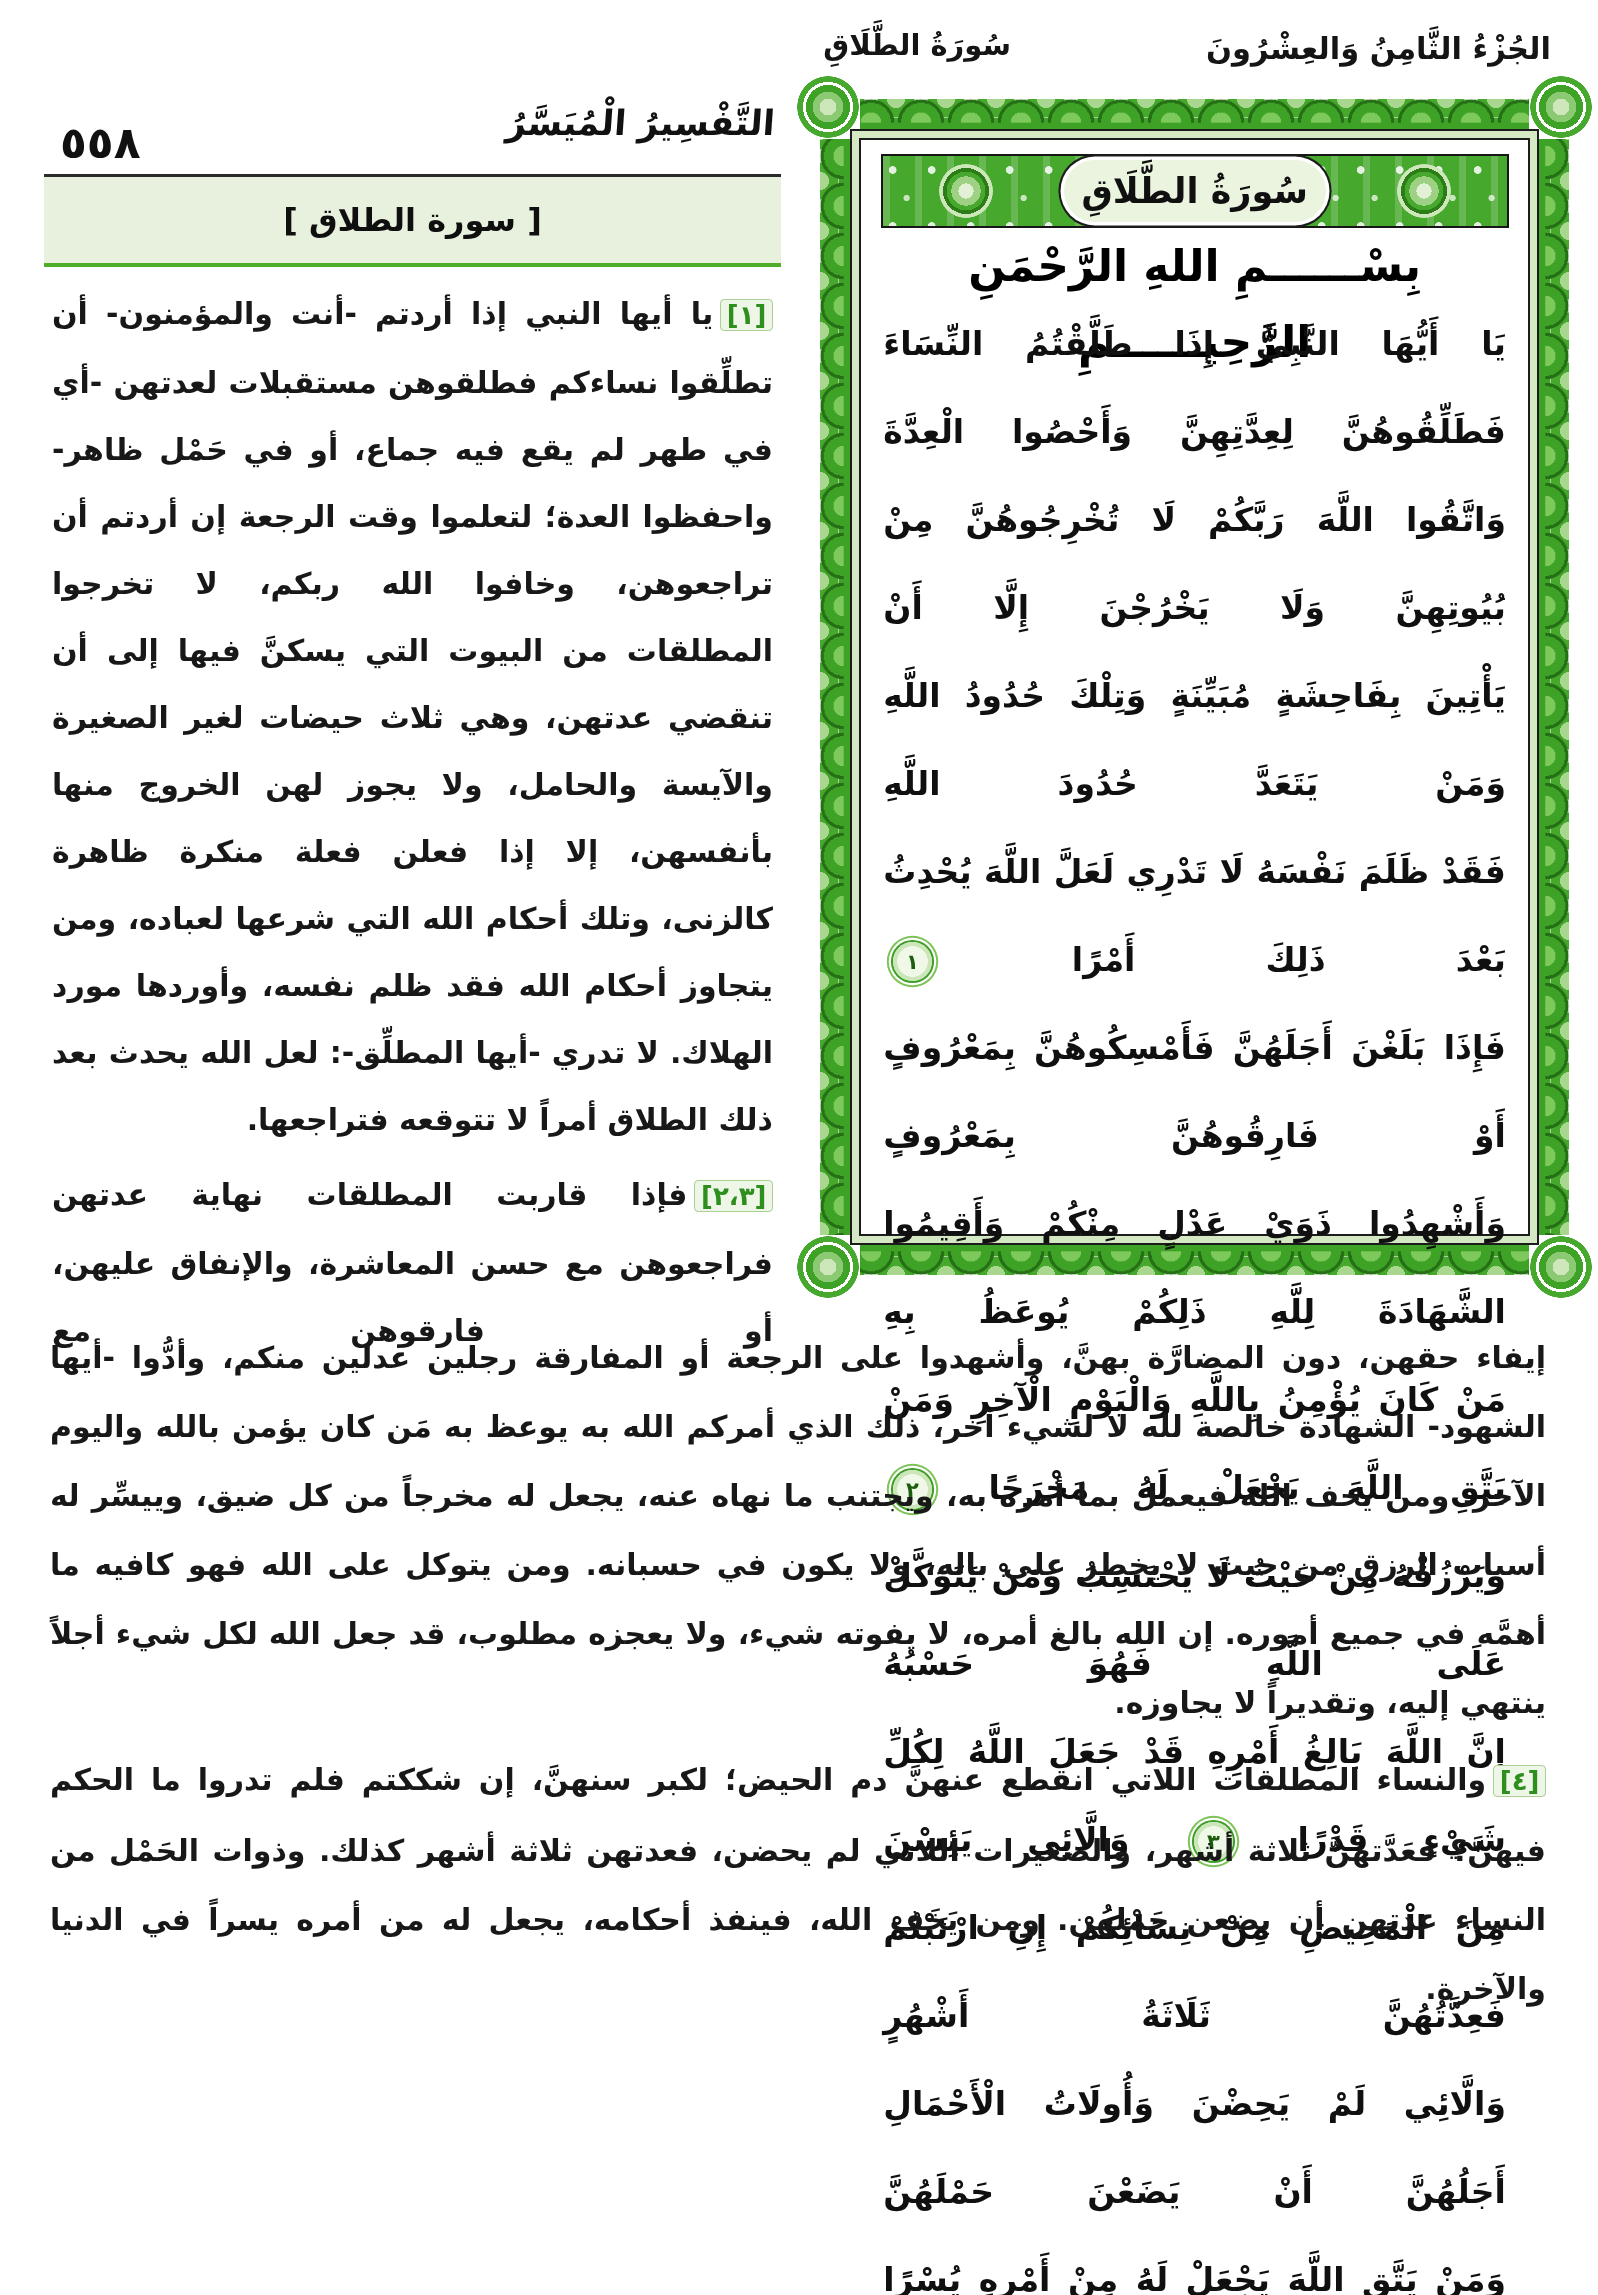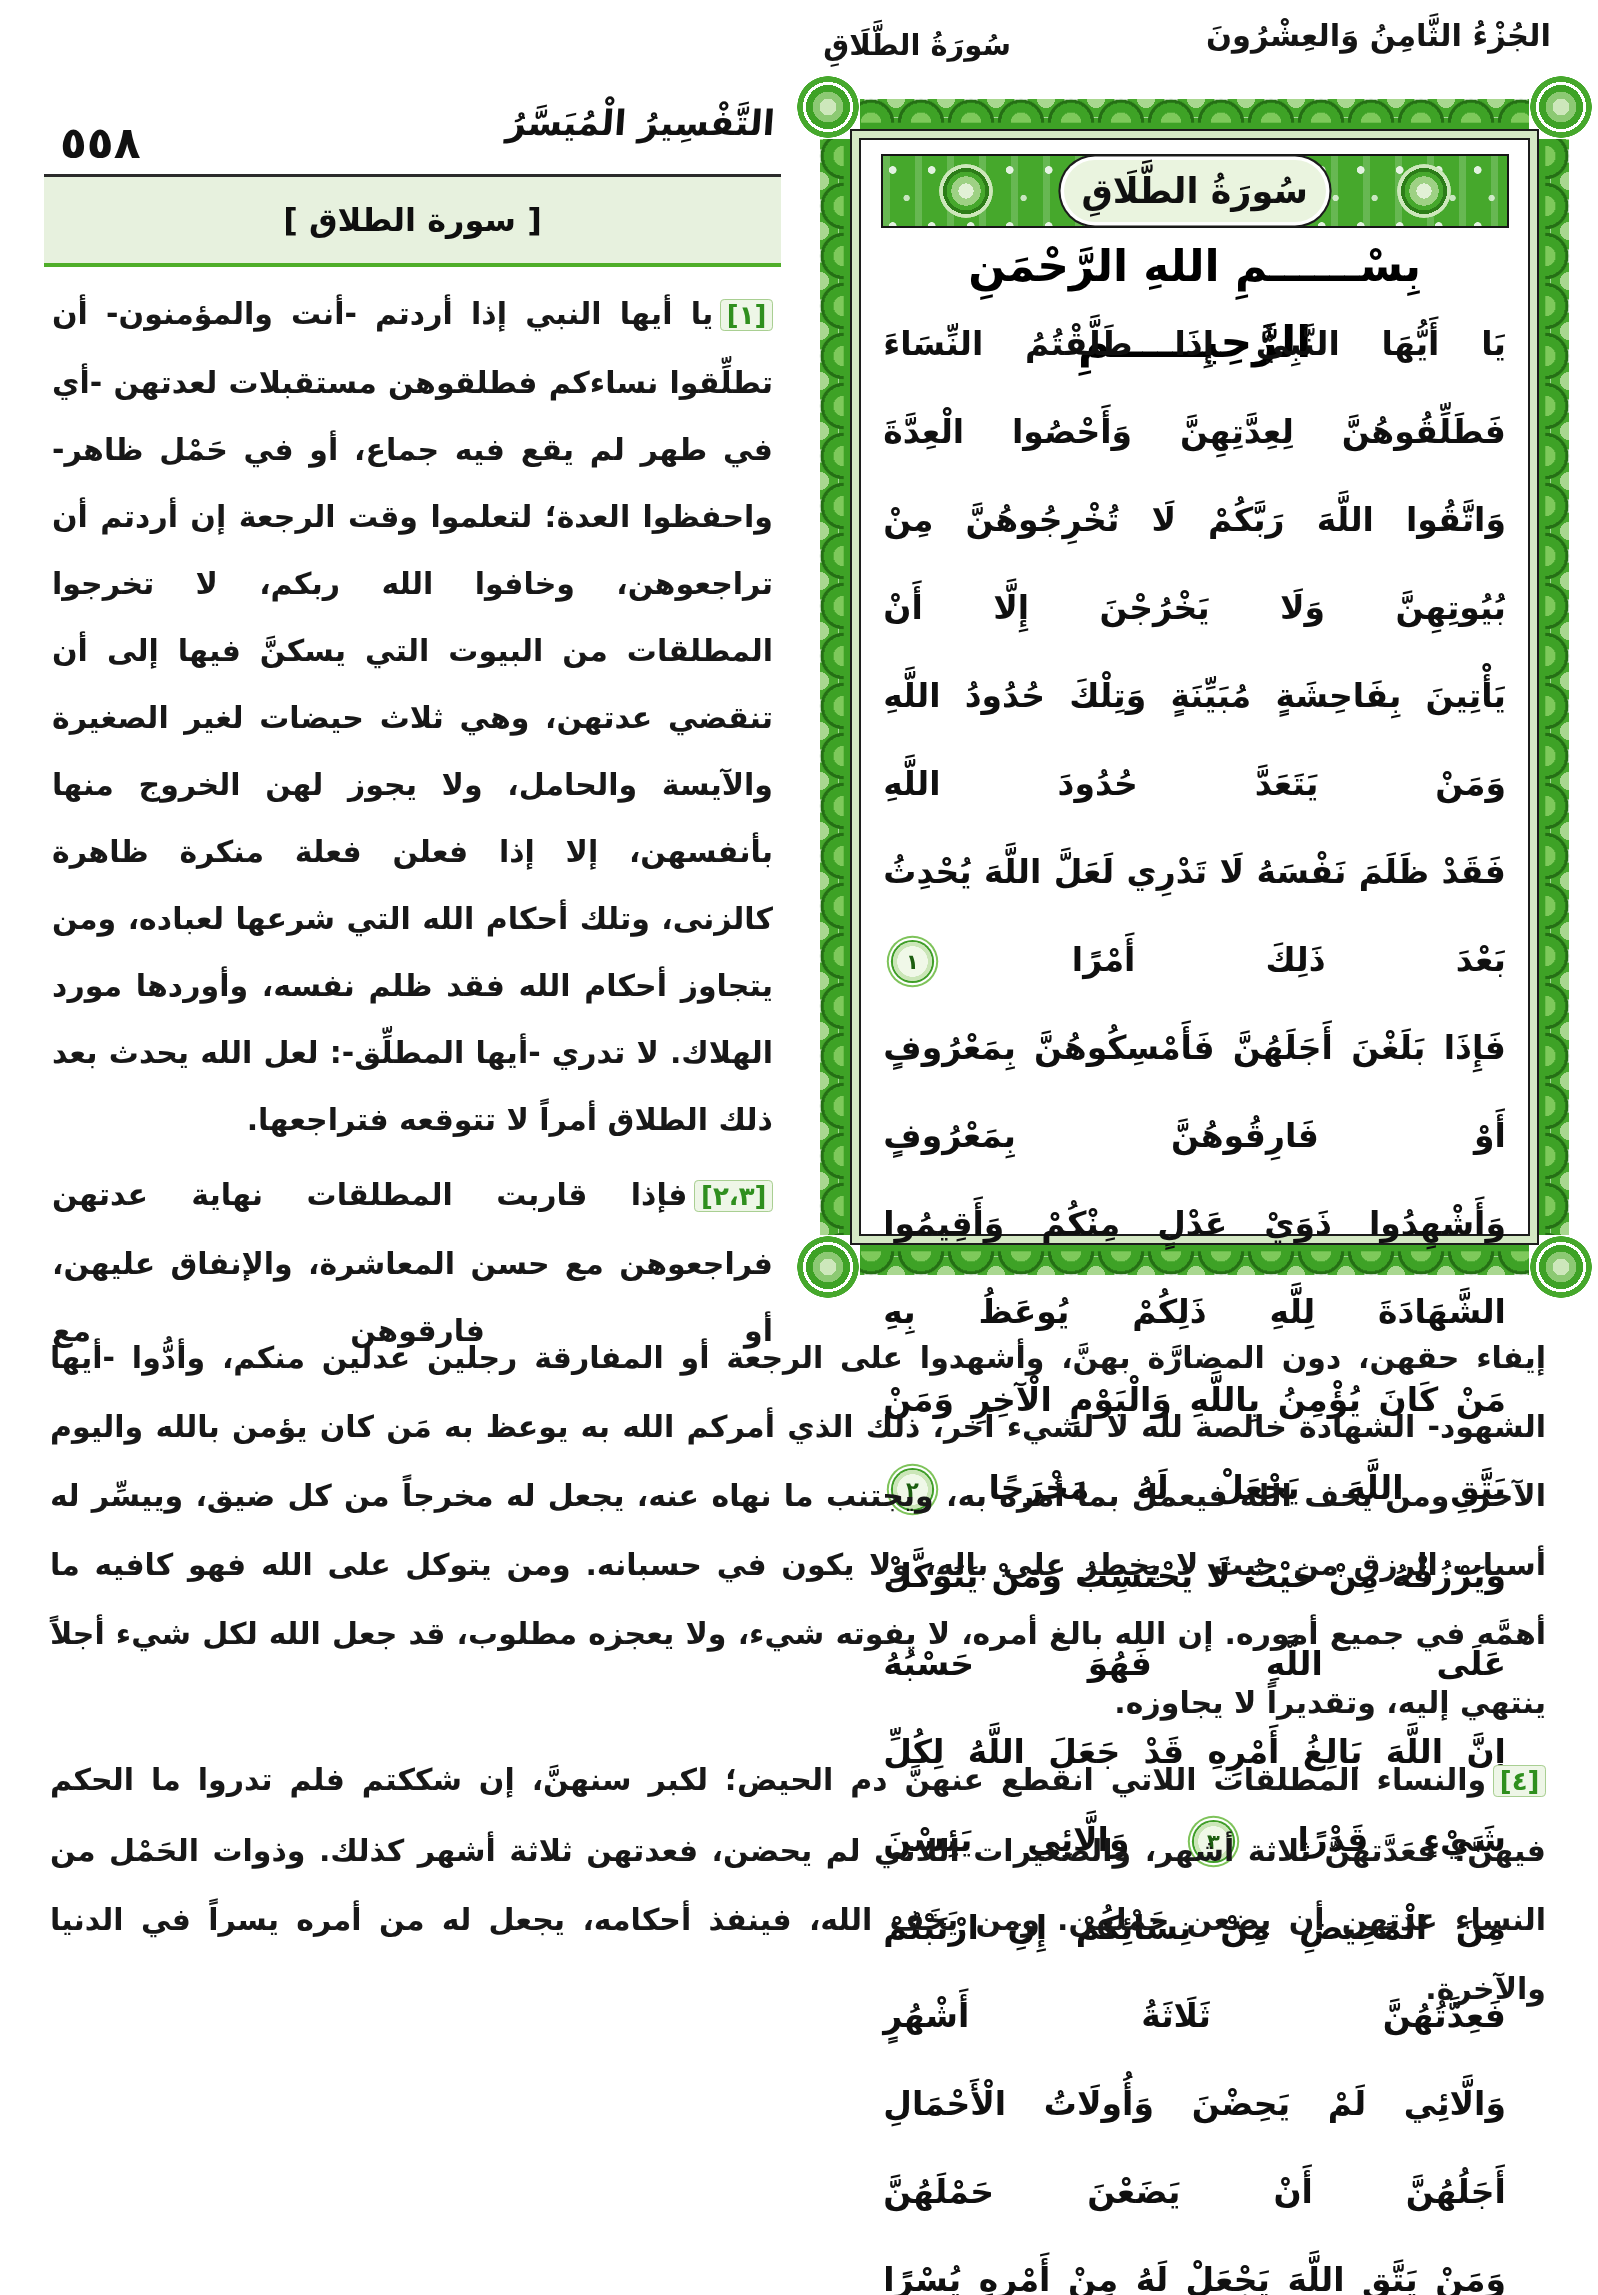--- a/index.html
+++ b/index.html
@@ -7,21 +7,21 @@
     position:relative;
     width:1599px;height:2295px;
     background:#ffffff;
     font-family:"DejaVu Sans",sans-serif;
     direction:rtl;
     overflow:hidden;
     color:#1d1d1d;
   }
   
   .juz-label{
-    position:absolute;top:18px;right:47px;
+    position:absolute;top:31px;right:47px;
     font-size:30.5px;font-weight:bold;letter-spacing:-0.7px;
     color:#151515;
   }
   .surah-top-label{
     position:absolute;top:28px;right:587px;
     font-size:29px;font-weight:bold;color:#151515;
   }
   
   .book-title{
     position:absolute;top:103px;right:823px;

